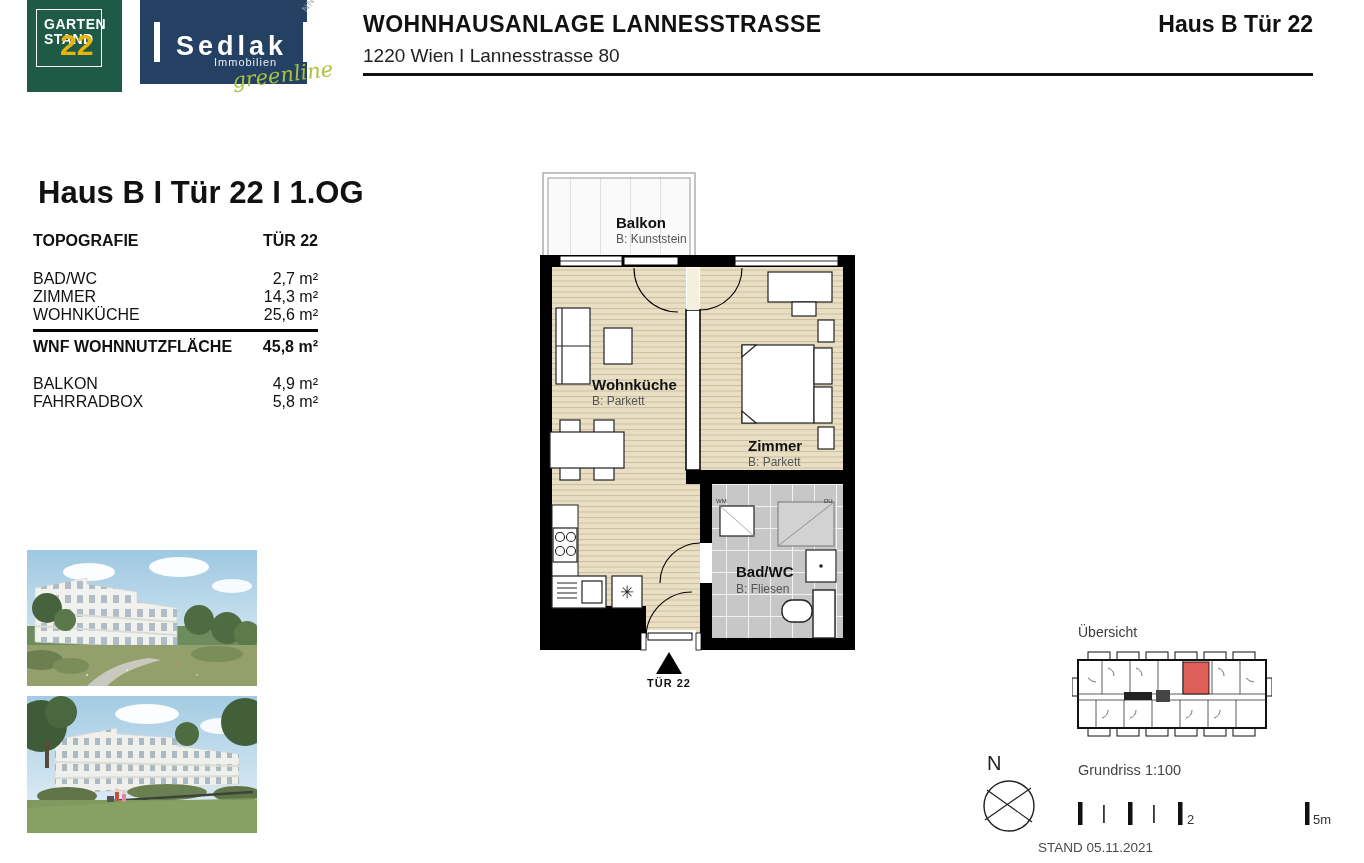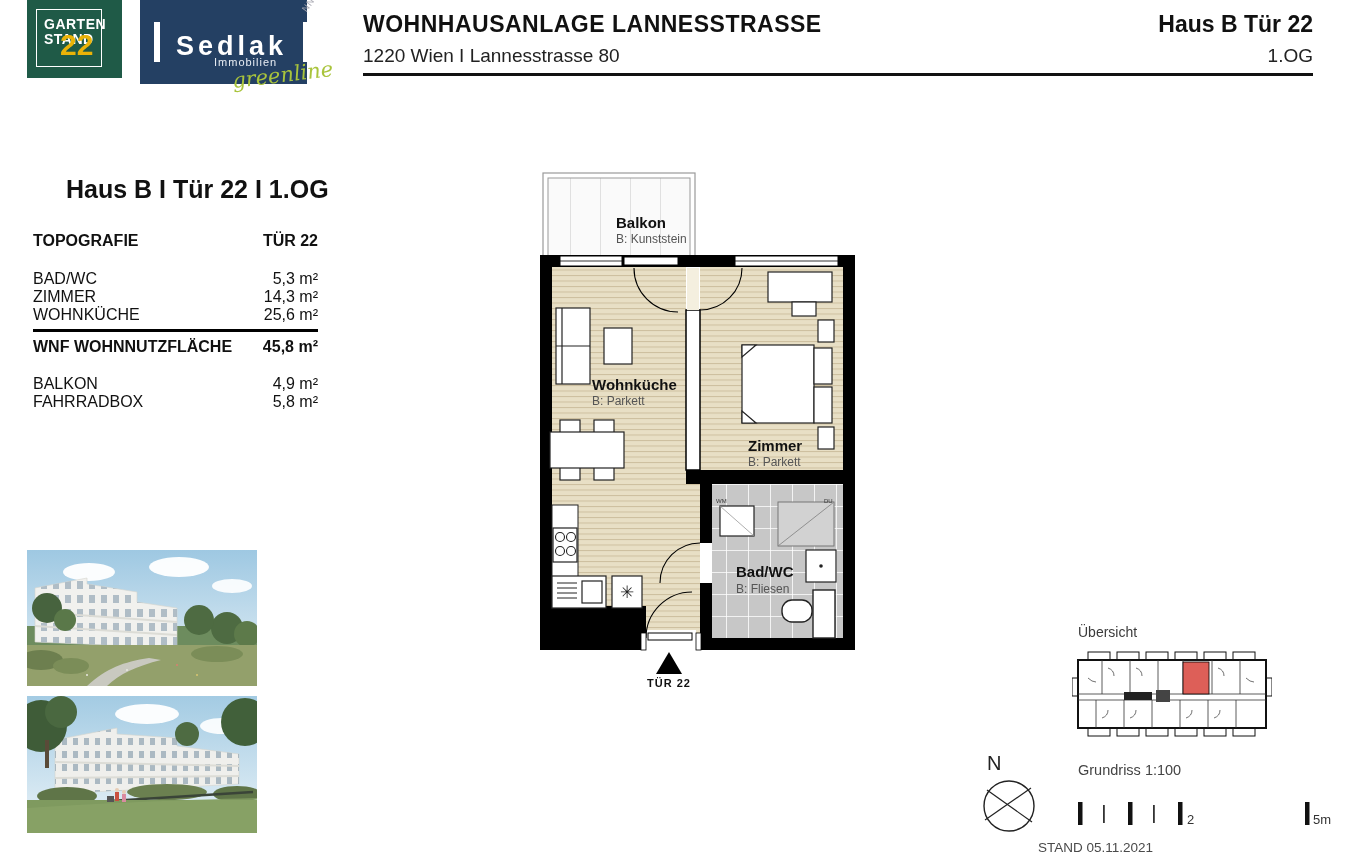--- a/index.html
+++ b/index.html
@@ -1,21 +1,21 @@
 <!DOCTYPE html>
 <html><head>
 <meta charset="utf-8">
 <style>
   html,body{margin:0;padding:0;background:#888;}
   .page{position:relative;width:1364px;height:863px;background:#fff;overflow:hidden;
         font-family:"Liberation Sans", sans-serif;color:#111;}
   .abs{position:absolute;}
 
   
-  .logo-garten{left:27px;top:0;width:95px;height:78px;background:#20594646;background:#205946;
+  .logo-garten{left:27px;top:0;width:95px;height:92px;background:#20594646;background:#205946;
     background:#1f5a47;}
   .logo-garten .frame{position:absolute;left:9px;top:9px;width:64px;height:56px;
     border:1.5px solid #fff;}
   .logo-garten .l1{position:absolute;left:17px;top:16px;color:#fff;font-weight:bold;
     font-size:14px;letter-spacing:.5px;}
   .logo-garten .l2{position:absolute;left:17px;top:31px;color:#fff;font-weight:bold;
     font-size:14px;letter-spacing:.5px;}
   .logo-garten .num{position:absolute;left:33px;top:28px;color:#eab308;font-weight:bold;
     font-size:30px;text-align:center;}
   .logo-sedlak{left:140px;top:0;width:167px;height:84px;background:#24406366;background:#244063;}
@@ -27,21 +27,21 @@
     font-style:italic;font-size:21px;transform:rotate(-7deg);}
   .watermark{left:300px;top:8px;color:#a9a9b2;font-size:9px;letter-spacing:1px;
     transform:rotate(-55deg);transform-origin:left top;}
   .hd-title{left:363px;top:11px;font-size:23px;font-weight:bold;letter-spacing:.5px;text-align:center;}
   .hd-addr{left:363px;top:45px;font-size:19px;color:#222;}
   .hd-unit{left:913px;top:11px;width:400px;text-align:right;font-size:23px;font-weight:bold;}
   .hd-floor{left:913px;top:45px;width:400px;text-align:right;font-size:19px;color:#222;}
   .hd-rule{left:363px;top:73px;width:950px;height:3px;background:#111;}
 
   
-  .panel-head{left:38px;top:175px;font-size:25px;font-weight:bold;margin-left:28px;}
+  .panel-head{left:38px;top:175px;font-size:31px;font-weight:bold;}
   .tbl{left:33px;top:232px;width:285px;font-size:16px;}
   .trow{display:flex;justify-content:space-between;line-height:18px;}
   .trow .v{text-align:right;}
   .b{font-weight:bold;}
   .gap22{height:20px;}
   .gap20{height:19px;}
   .tbl-rule{height:3px;background:#000;margin:5px 0 6px 0;}
 
   
   .photo1{left:27px;top:550px;width:230px;height:136px;}
@@ -81,34 +81,33 @@
       <span class="bar"></span>
     </div>
     <div class="sub">Immobilien</div>
   </div>
   <div class="abs script">greenline</div>
   <div class="abs watermark">NNECT</div>
 
   <div class="abs hd-title">WOHNHAUSANLAGE LANNESSTRASSE</div>
   <div class="abs hd-addr">1220 Wien I Lannesstrasse 80</div>
   <div class="abs hd-unit">Haus B Tür 22</div>
-  <div class="abs hd-floor">1.OG</div>
   <div class="abs hd-rule"></div>
 
   <div class="abs panel-head">Haus B I Tür 22 I 1.OG</div>
 
   <div class="abs tbl">
     <div class="trow b">
       <span>TOPOGRAFIE</span>
       <span class="v">TÜR 22</span>
     </div>
     <div class="gap22"></div>
     <div class="trow">
       <span>BAD/WC</span>
-      <span class="v">5,3 m²</span>
+      <span class="v">2,7 m²</span>
     </div>
     <div class="trow">
       <span>ZIMMER</span>
       <span class="v">14,3 m²</span>
     </div>
     <div class="trow">
       <span>WOHNKÜCHE</span>
       <span class="v">25,6 m²</span>
     </div>
     <div class="tbl-rule"></div>

